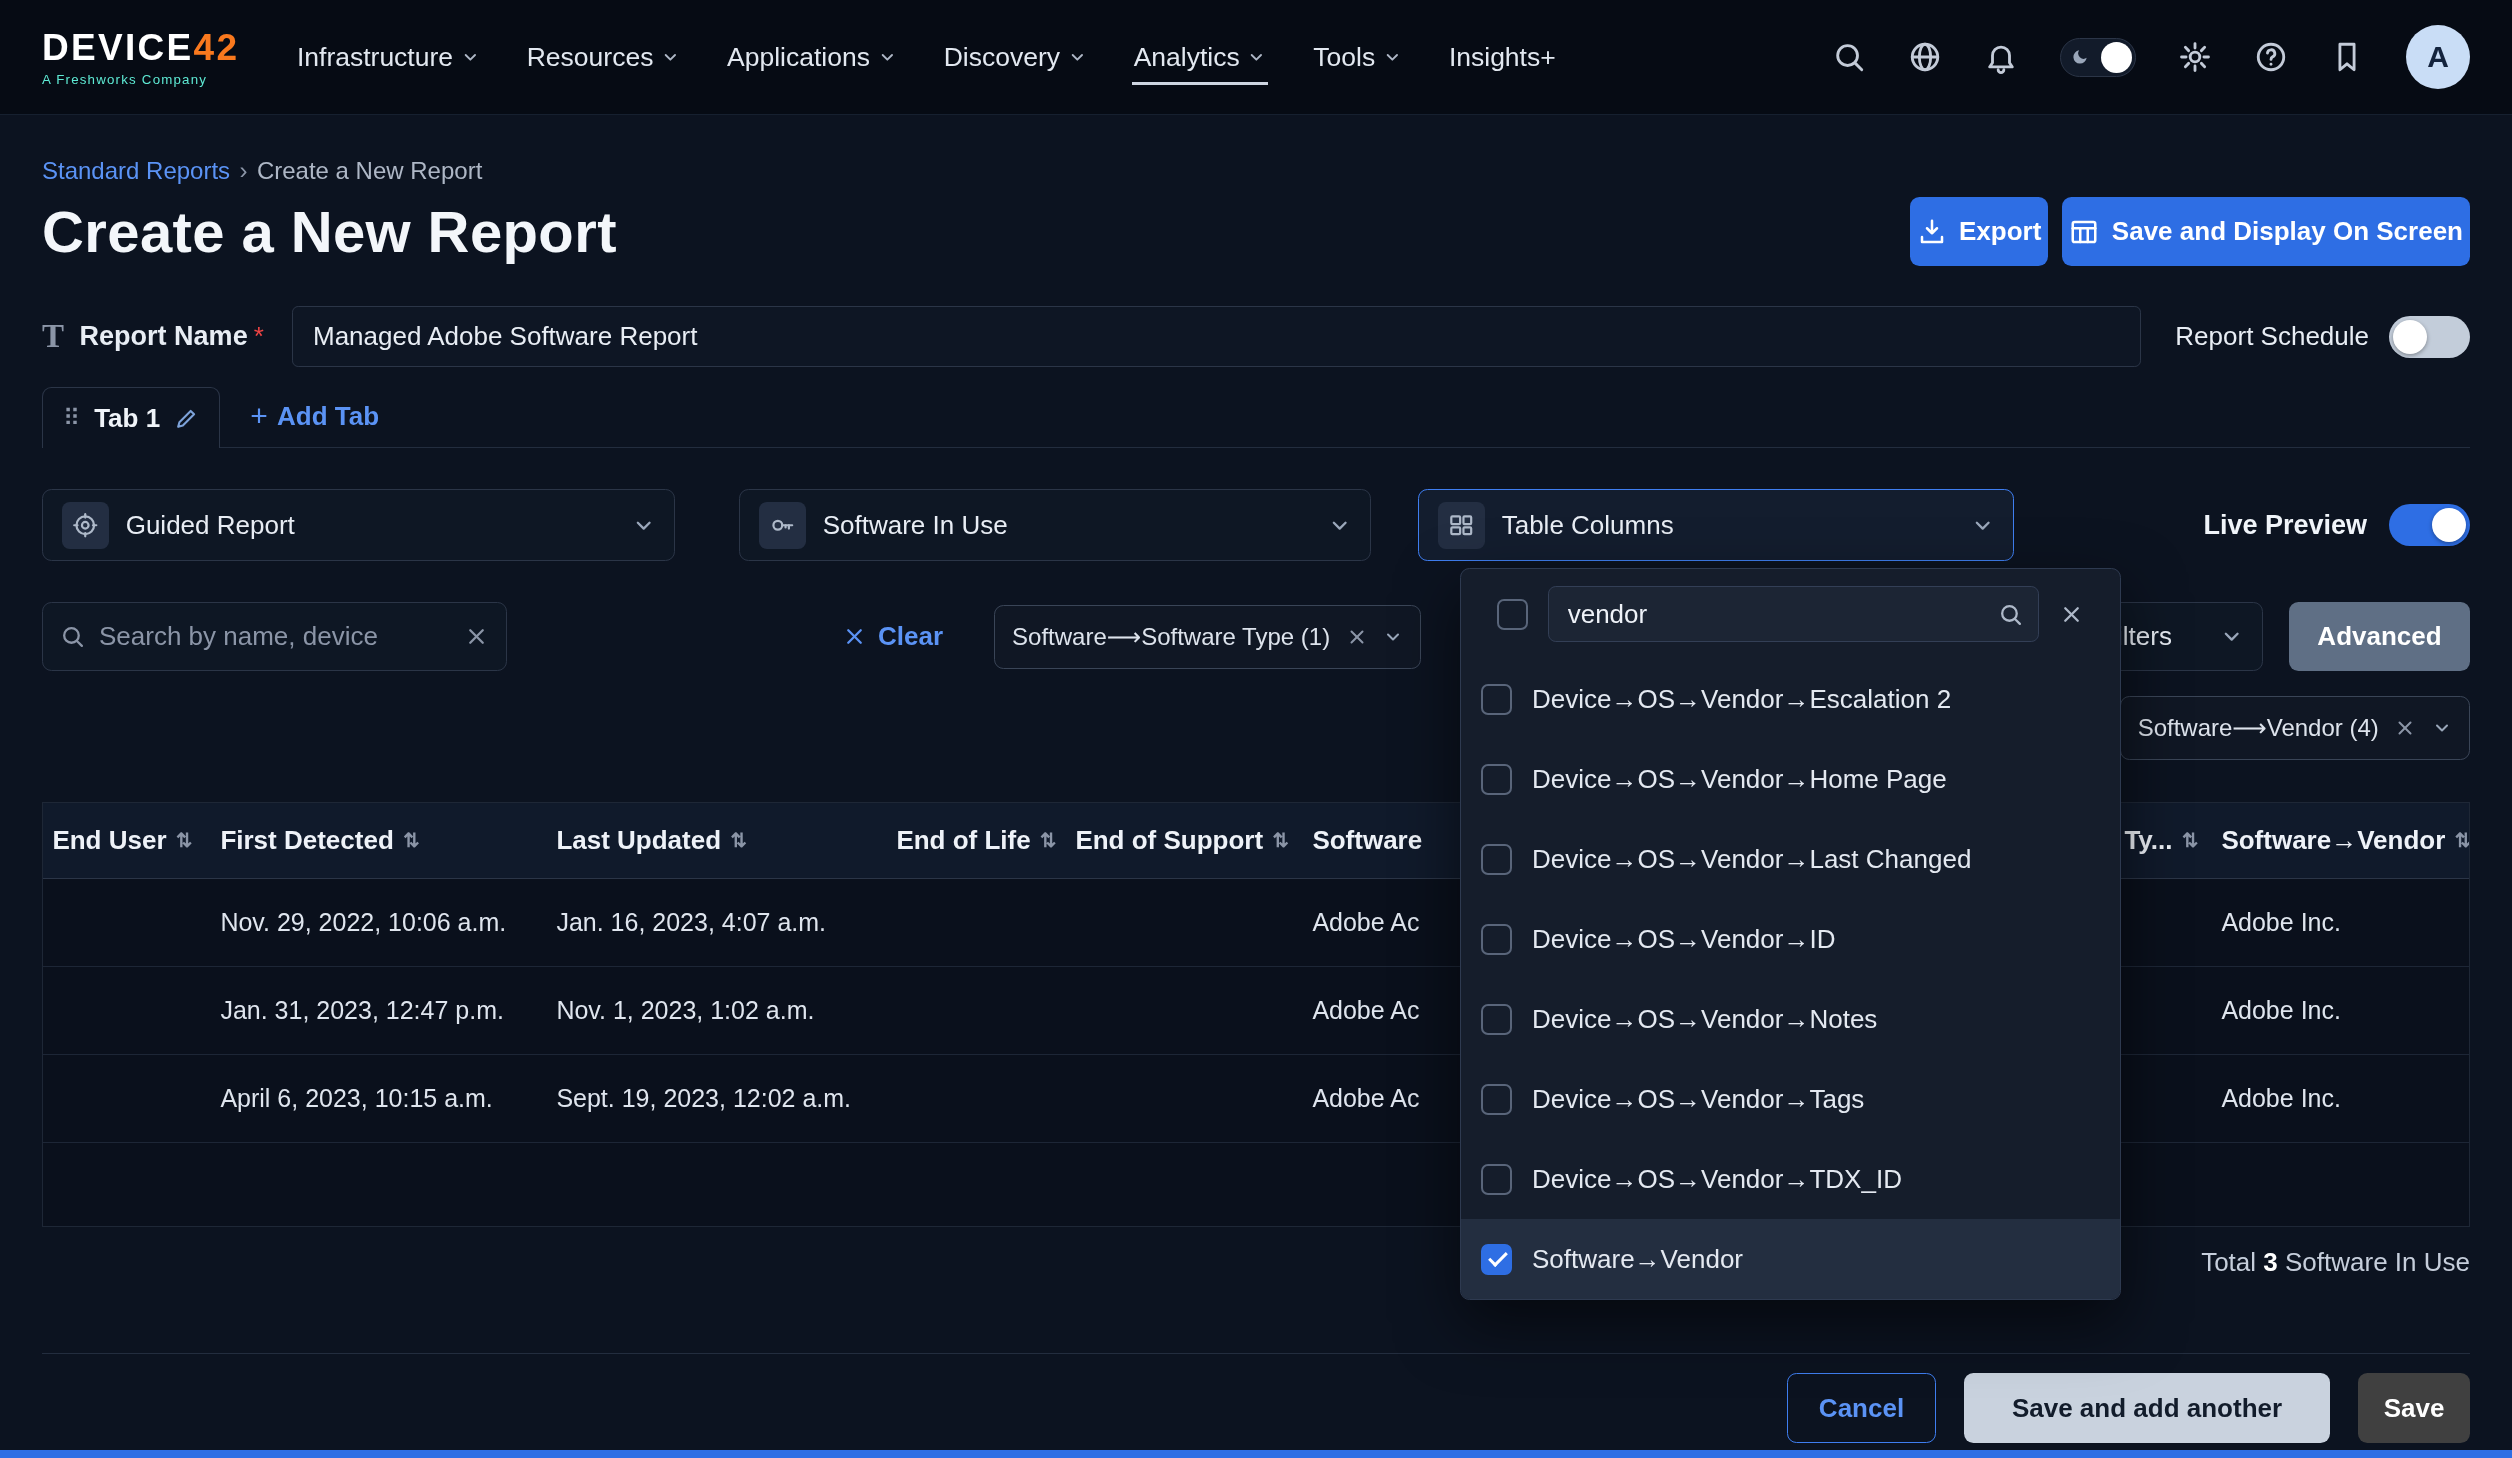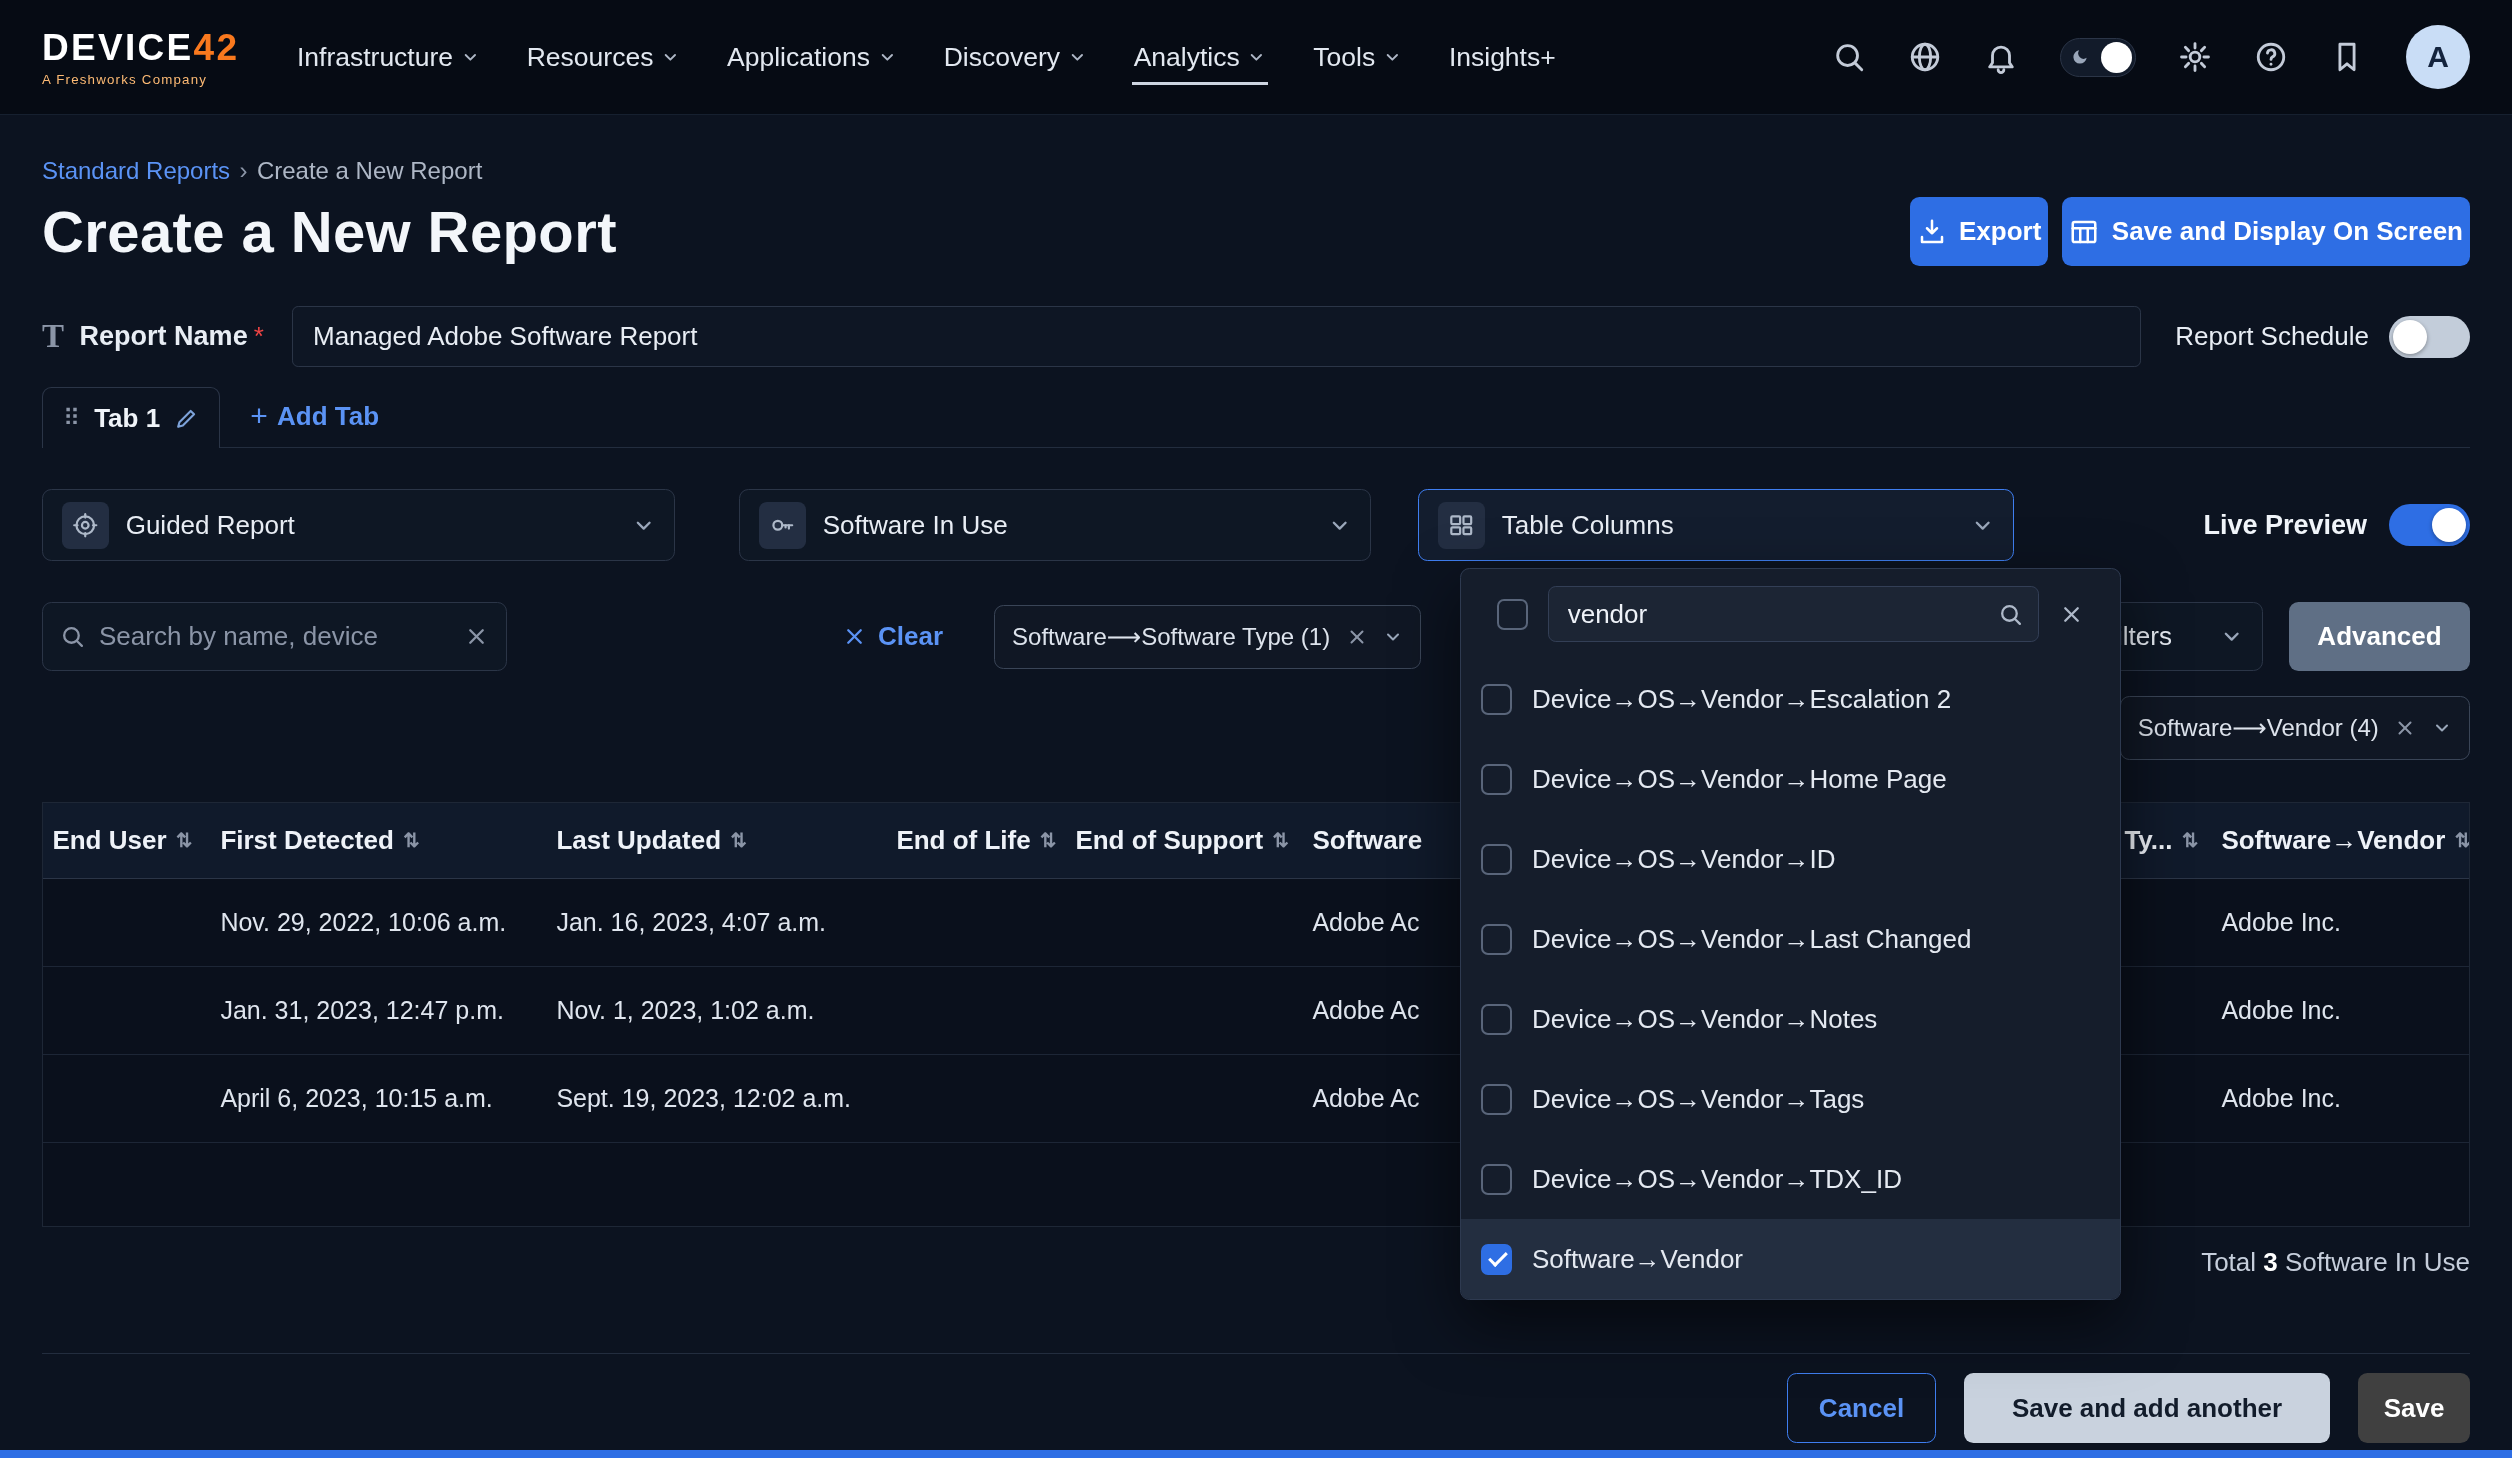--- a/index.html
+++ b/index.html
@@ -11,21 +11,21 @@
   }
   svg { display: block; }
   .icon { width: 34px; height: 34px; fill: none; stroke: #c3cbd8; stroke-width: 2; stroke-linecap: round; stroke-linejoin: round; }
   .chev { width: 23.4px; height: 23.4px; fill: none; stroke: #9aa7ba; stroke-width: 2.4; stroke-linecap: round; stroke-linejoin: round; }
 
   
   .nav { height: 115px; background: #060b14; border-bottom: 0.8px solid #16202f; display: flex; align-items: center; padding: 0 42px; }
   .logo-block { margin-right: 56px; cursor: pointer; }
   .logo-text { font-size: 37px; font-weight: 800; color: #ffffff; letter-spacing: 2.3px; }
   .logo-accent { color: #f9791e; }
-  .logo-tag { font-size: 13.3px; color: #fdba74; letter-spacing: 1.2px; margin-top: 2.3px; }
+  .logo-tag { font-size: 13.3px; color: #5eead4; letter-spacing: 1.2px; margin-top: 2.3px; }
   .menu { display: flex; align-items: center; gap: 44px; }
   .nav-item { display: flex; align-items: center; gap: 7.8px; font-size: 26.5px; color: #e2e8f0; cursor: pointer; padding: 12.5px 1.6px 9.4px 1.6px; border-bottom: 3.1px solid transparent; }
   .nav-item .chev { width: 18.7px; height: 18.7px; stroke: #aeb7c6; }
   .nav-item.on { border-bottom-color: #cdd5e1; }
   .nav-right { margin-left: auto; display: flex; align-items: center; gap: 42px; }
   .nav-icon-btn { cursor: pointer; }
   .pill { width: 76px; height: 39px; border-radius: 20px; background: #121b2a; border: 0.8px solid #2b3547; position: relative; display: flex; align-items: center; padding-left: 9.4px; cursor: pointer; }
   .pill .moon { width: 20px; height: 20px; fill: #9aa7ba; stroke: none; }
   .pill .knob { position: absolute; right: 3.1px; top: 3.1px; width: 31px; height: 31px; border-radius: 50%; background: #ffffff; }
   .avatar { width: 64px; height: 64px; border-radius: 50%; background: #c9ddf6; color: #13233d; font-size: 30px; font-weight: 700; display: flex; align-items: center; justify-content: center; cursor: pointer; }
@@ -504,25 +504,25 @@
   <div class="option">
     <span class="cb"></span>
     <span>Device→OS→Vendor→Escalation 2</span>
   </div>
   <div class="option">
     <span class="cb"></span>
     <span>Device→OS→Vendor→Home Page</span>
   </div>
   <div class="option">
     <span class="cb"></span>
+    <span>Device→OS→Vendor→Last Changed</span>
+  </div>
+  <div class="option">
+    <span class="cb"></span>
     <span>Device→OS→Vendor→ID</span>
-  </div>
-  <div class="option">
-    <span class="cb"></span>
-    <span>Device→OS→Vendor→Last Changed</span>
   </div>
   <div class="option">
     <span class="cb"></span>
     <span>Device→OS→Vendor→Notes</span>
   </div>
   <div class="option">
     <span class="cb"></span>
     <span>Device→OS→Vendor→Tags</span>
   </div>
   <div class="option">

